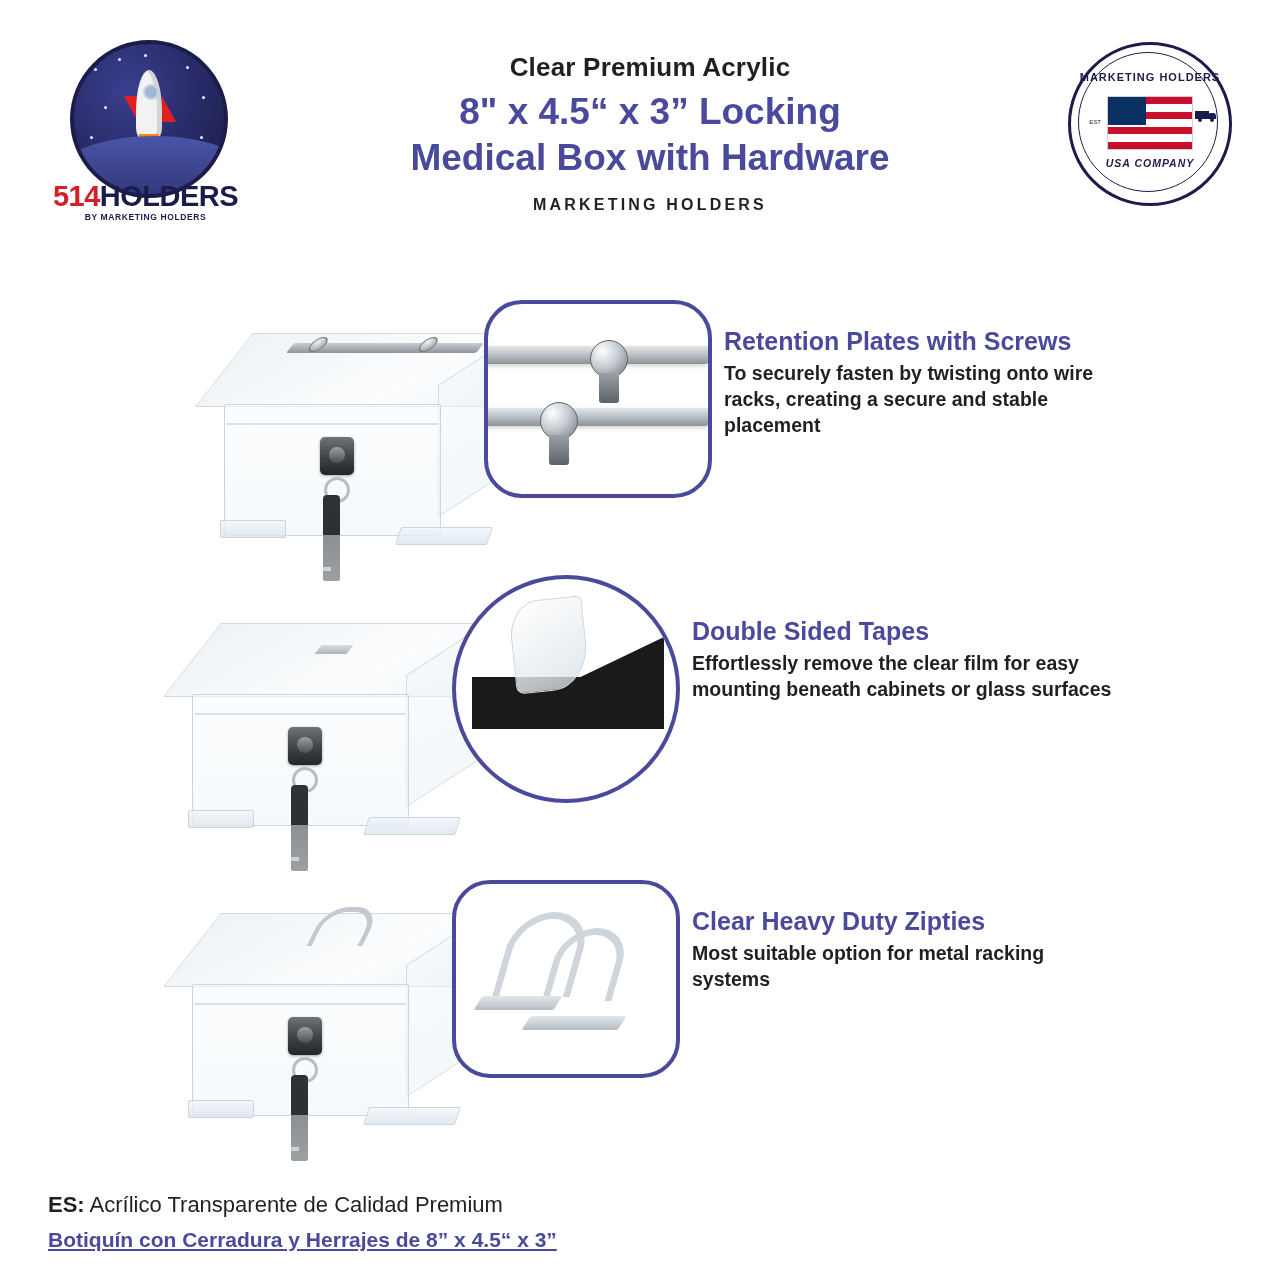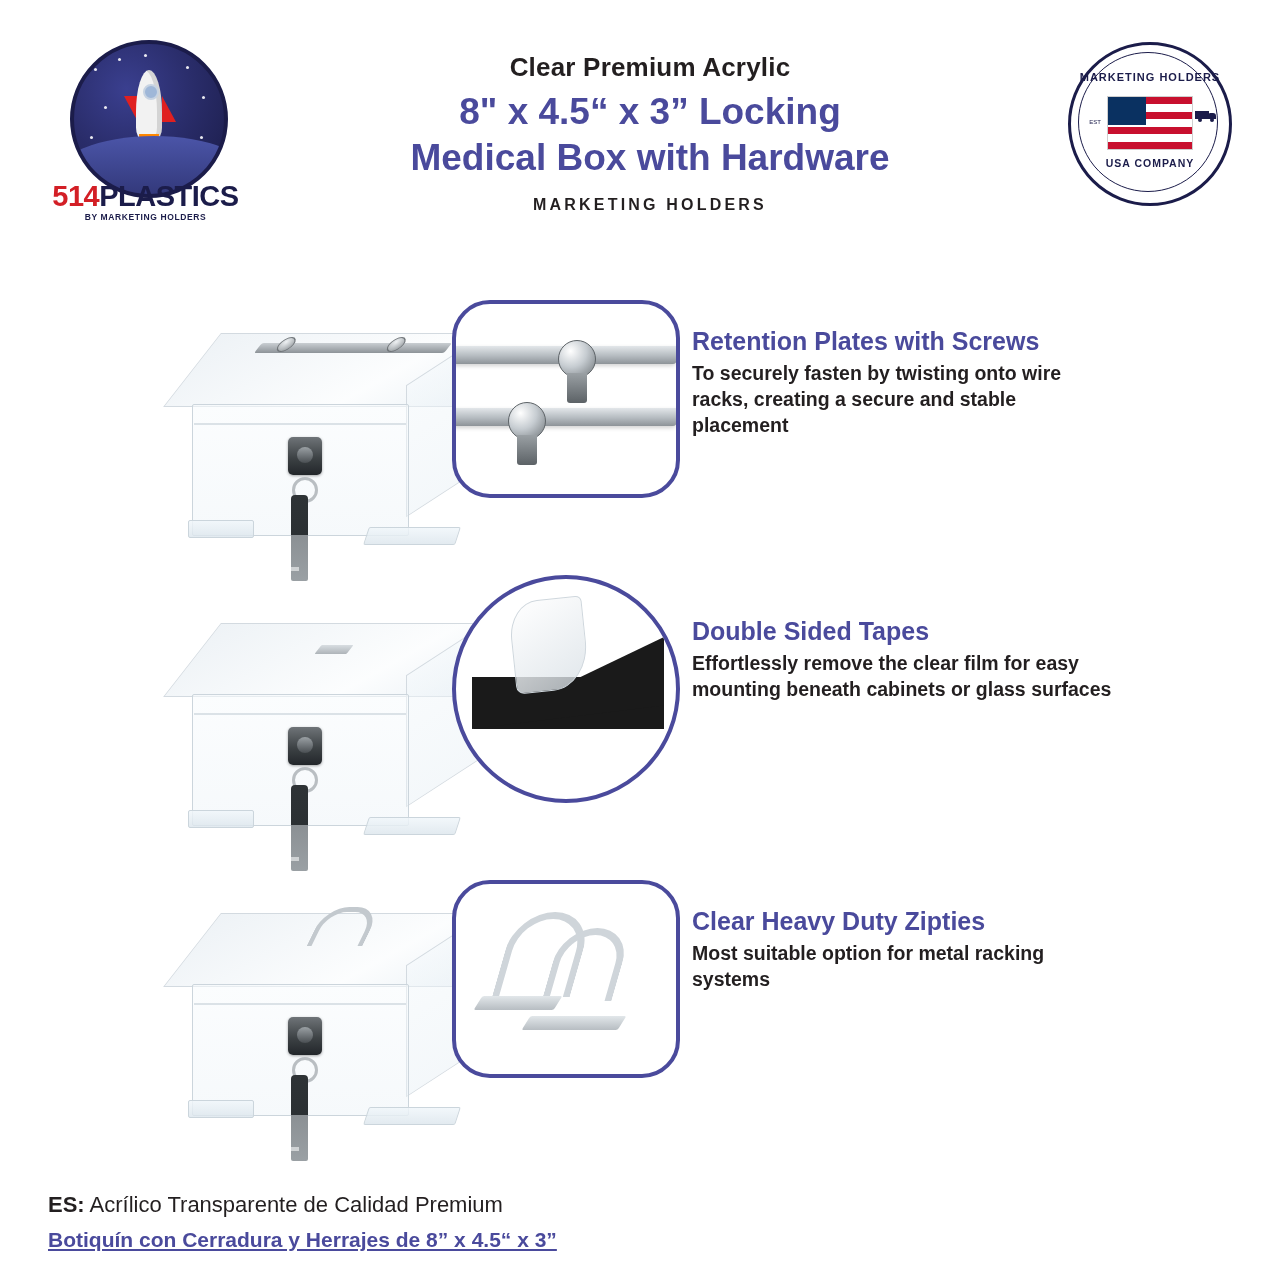--- a/index.html
+++ b/index.html
@@ -195,21 +195,21 @@
   .usa-badge .arc-bottom {
     position: absolute;
     left: 0; width: 158px;
     text-align: center;
     font-size: 11px;
     font-weight: bold;
     letter-spacing: 1px;
     color: #1b1c4a;
   }
   .usa-badge .arc-top { top: 26px; }
-  .usa-badge .arc-bottom { top: 112px; font-size: 10.5px; }
+  .usa-badge .arc-bottom { top: 112px; font-size: 10.5px; font-style: italic; }
   .usa-badge .tiny-left,
   .usa-badge .tiny-right {
     position: absolute;
     top: 74px;
     font-size: 6px;
     color: #1b1c4a;
     line-height: 1.25;
   }
   .usa-badge .tiny-left { left: 12px; width: 24px; text-align: center; }
   .usa-badge .truck {
@@ -235,21 +235,21 @@
   
   .rows {
     position: absolute;
     left: 0; top: 275px;
     width: 1280px;
   }
   .row {
     position: relative;
     height: 280px;
   }
-  .row-1 { top: 0; }
+  .row-1 { top: 0; margin-left: 32px; }
   .row-2 { top: 10px; }
   .row-3 { top: 20px; }
 
   
   .box-art {
     position: absolute;
     left: 170px;
     top: 30px;
     width: 420px;
     height: 240px;
@@ -517,21 +517,21 @@
       <span class="star" style="left:128px;top:52px"></span>
       <span class="star" style="left:30px;top:62px"></span>
       <span class="star" style="left:16px;top:92px"></span>
       <span class="star" style="left:126px;top:92px"></span>
       <span class="star" style="left:70px;top:10px"></span>
       <div class="fin-l"></div>
       <div class="fin-r"></div>
       <div class="rocket"></div>
     </div>
     <div class="wordmark">
-      <span class="num">514</span><span class="word">PLASTICS</span>
+      <span class="num">514</span><span class="word">HOLDERS</span>
     </div>
     <div class="subwordmark">BY MARKETING HOLDERS</div>
   </div>
 
   <div class="title-block">
     <div class="title-small">Clear Premium Acrylic</div>
     <div class="title-main">
       <div>8" x 4.5“ x 3” Locking</div>
       <div>Medical Box with Hardware</div>
     </div>

